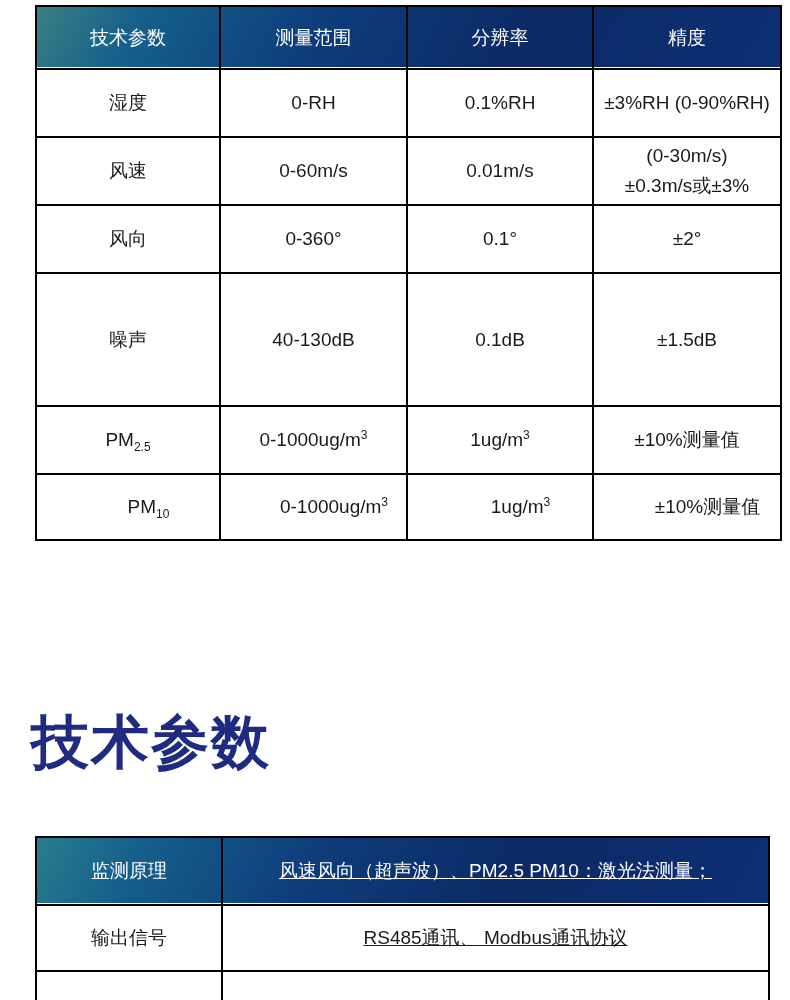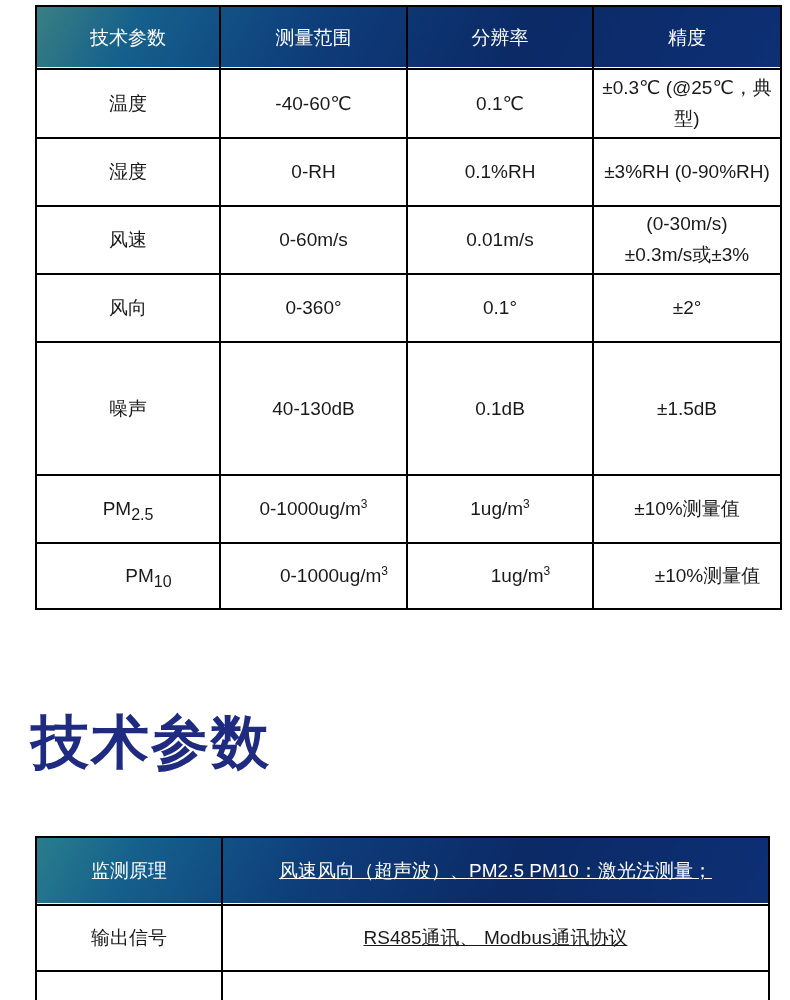--- a/index.html
+++ b/index.html
@@ -40,21 +40,21 @@
     font-weight: 500;
     height: 57px;
   }
   .spec-table td.c1 { width: 174px; }
   .spec-table td.c2 { width: 177px; }
   .spec-table td.c3 { width: 176px; }
   .spec-table td.c4 { width: 178px; border-radius: 18px; }
   .spec-table tr.r-std td  { height: 62px; }
   .spec-table tr.r-tall td { height: 127px; }
   .spec-table tr.r-last td { height: 60px; padding-left: 45px; }
-  sub { font-size: 16px; line-height: 0; }
+  sub { font-size: 12px; line-height: 0; }
   sup { font-size: 12px; line-height: 0; }
   .acc-line { display: block; line-height: 1.6; }
   
   .section-heading {
     position: absolute;
     left: 31px;
     top: 707px;
     font-size: 58px;
     font-weight: bold;
     color: #1f2b80;
@@ -85,26 +85,20 @@
 </head>
 <body>
 
 <table class="spec-table">
   <tbody>
     <tr class="header-row">
       <td class="c1">技术参数</td>
       <td class="c2">测量范围</td>
       <td class="c3">分辨率</td>
       <td class="c4">精度</td>
-    </tr>
-    <tr class="r-std">
-      <td class="c1">温度</td>
-      <td class="c2">-40-60℃</td>
-      <td class="c3">0.1℃</td>
-      <td class="c4">±0.3℃ (@25℃，典型)</td>
     </tr>
     <tr class="r-std">
       <td class="c1">湿度</td>
       <td class="c2">0-RH</td>
       <td class="c3">0.1%RH</td>
       <td class="c4">±3%RH (0-90%RH)</td>
     </tr>
     <tr class="r-std">
       <td class="c1">风速</td>
       <td class="c2">0-60m/s</td>

